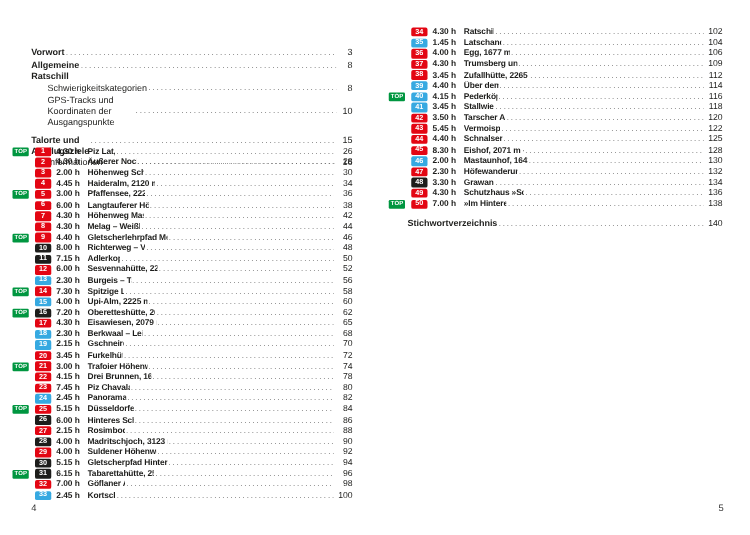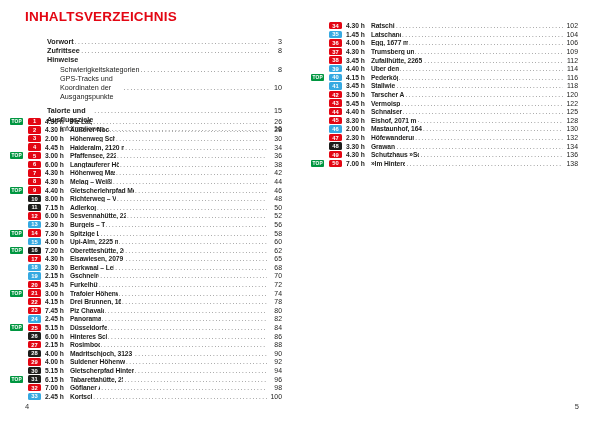--- a/index.html
+++ b/index.html
@@ -12,21 +12,21 @@
   .sheet { position:relative; width:600px; height:428px; background:#fff; }
 
   .toc-title {
     position:absolute; left:25px; top:9px;
     font-size:13.5px; font-weight:700; letter-spacing:0.2px;
     color:var(--accent-red, #e30613);
   }
 
   
   .front-matter { position:absolute; left:25px; top:37px; width:257px; }
-  .fm-row { display:flex; align-items:baseline; line-height:9.2px; font-size:7.2px;margin-left:22px; }
+  .fm-row { display:flex; align-items:baseline; line-height:9.2px; font-size:7.2px; }
   .fm-main .fm-label { font-weight:700; }
   .fm-sub { padding-left:13px;align-items:center; }
   .gap-true { margin-top:4.5px; }
 
   
   .tour-list { position:absolute; }
   .tours-left  { left:10px;  top:117px;  width:272px; }
   .tours-right { left:311px; top:21.5px; width:267px; }
   .tour-row { display:flex; align-items:center; height:8.6px; }
 
@@ -65,33 +65,32 @@
   
   .folio { position:absolute; top:402px; font-size:7.5px; color:#333; }
   .folio-left  { left:25px; }
   .folio-right { right:21px; }
 </style>
 </head>
 <body>
 
 <div class="sheet">
 
-  <div class="toc-title">INHALTSVERZEICHNIS</div>
 
   <div class="front-matter">
 
       <div class="fm-row fm-main">
         <span class="fm-label">Vorwort</span>
         <span class="dots"></span>
         <span class="pnum">3</span>
       </div>
 
 
       <div class="fm-row fm-main">
-        <span class="fm-label">Zufrittsee Hinweise</span>
+        <span class="fm-label">Allgemeine Ratschill</span>
         <span class="dots"></span>
         <span class="pnum">8</span>
       </div>
 
       <div class="fm-row fm-sub">
         <span class="fm-label">Schwierigkeitskategorien</span>
         <span class="dots"></span>
         <span class="pnum">8</span>
       </div>
 
@@ -667,17 +666,22 @@
         </span>
         <span class="num-badge diff-red">50</span>
         <span class="time">7.00 h</span>
         <span class="title">»Im Hinteren Eis«, 3269 m</span>
         <span class="dots"></span>
         <span class="pnum">138</span>
       </div>
 
   </div>
 
+  <div class="index-row">
+    <span class="fm-label">Stichwortverzeichnis</span>
+    <span class="dots"></span>
+    <span class="pnum">140</span>
+  </div>
 
   <div class="folio folio-left">4</div>
   <div class="folio folio-right">5</div>
 
 </div>
 
 </body></html>

